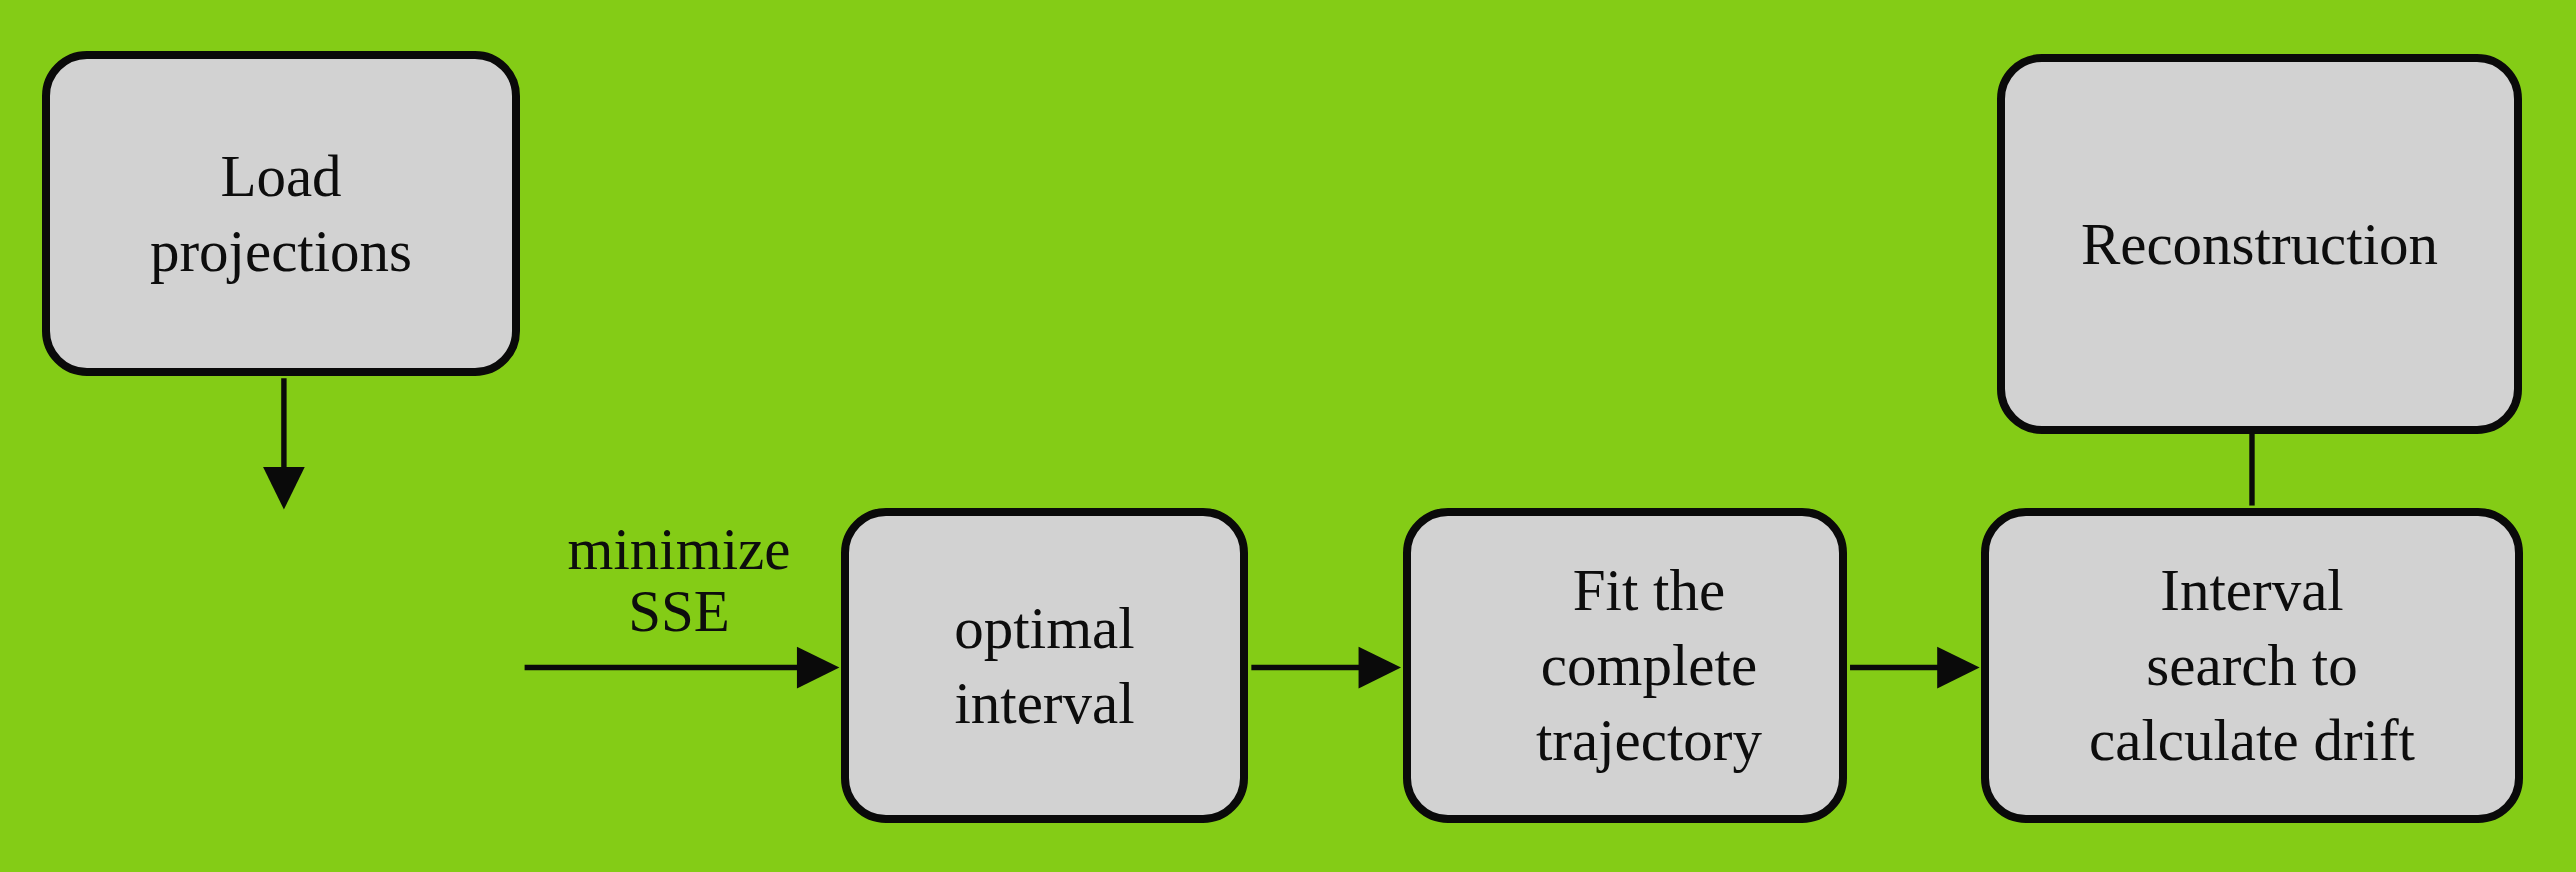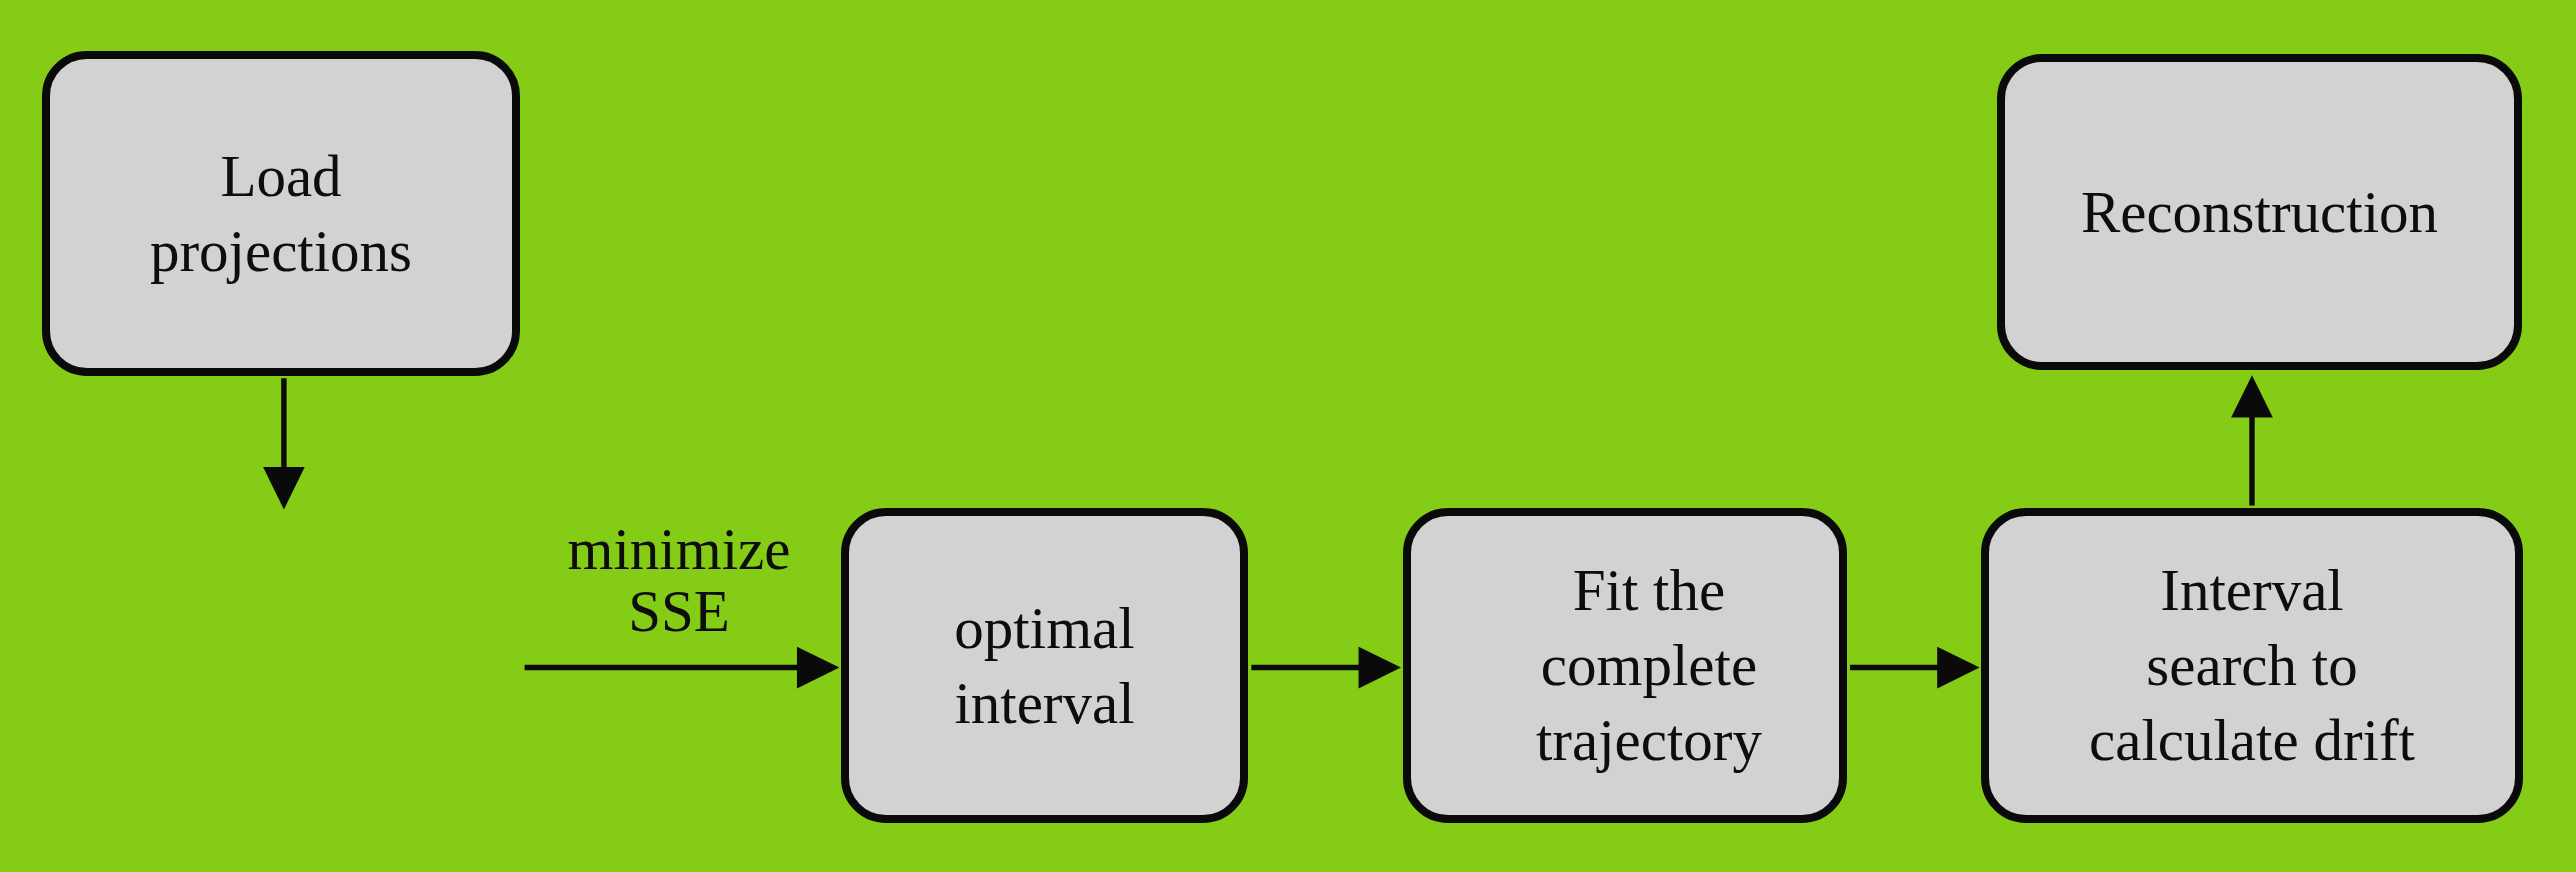--- a/index.html
+++ b/index.html
@@ -49,21 +49,21 @@
     font-size: 59px;
     line-height: 62px;
     color: #0d0d0d;
   }
   
   .n-load        { left: 42px;   top: 51px;  width: 478px; height: 325px; }
   .n-extract     { left: 42px;   top: 508px; width: 478px; height: 315px; }
   .n-optimal     { left: 841px; top: 508px; width: 407px; height: 315px; text-align: center; }
   .n-fit         { left: 1403px; top: 508px; width: 444px; height: 315px; padding-left: 48px; }
   .n-interval    { left: 1981px; top: 508px; width: 542px; height: 315px; }
-  .n-reconstruct { left: 1997px; top: 54px;  width: 525px; height: 316px; }
+  .n-reconstruct { left: 1997px; top: 54px;  width: 525px; height: 380px; }
   .arrow-line {
     stroke: #0a0a0a;
     stroke-width: 7;
   }
   .arrow-head {
     fill: #0a0a0a;
     stroke: none;
   }
 </style>
 </head>

